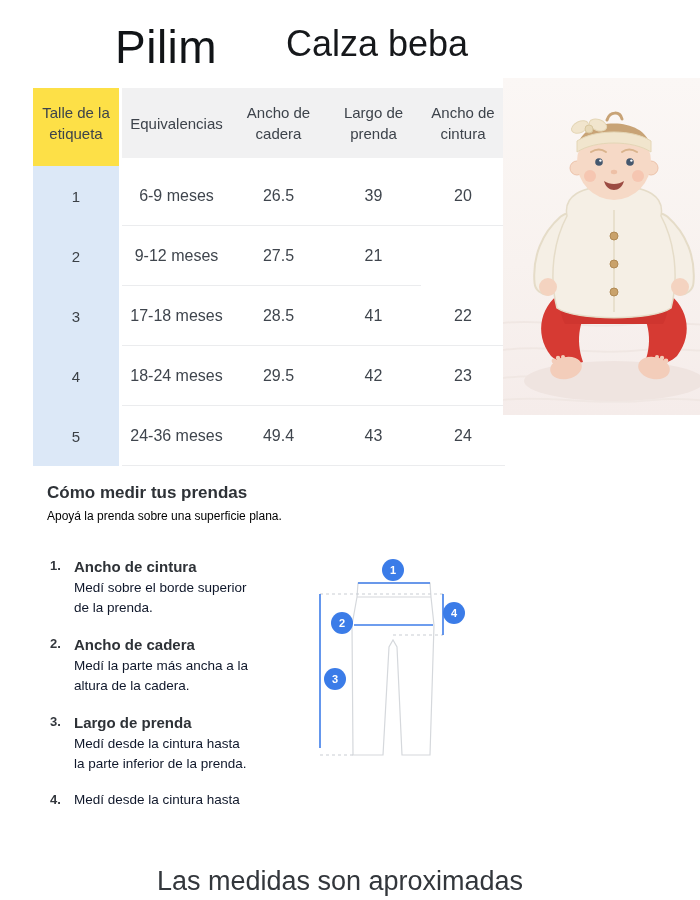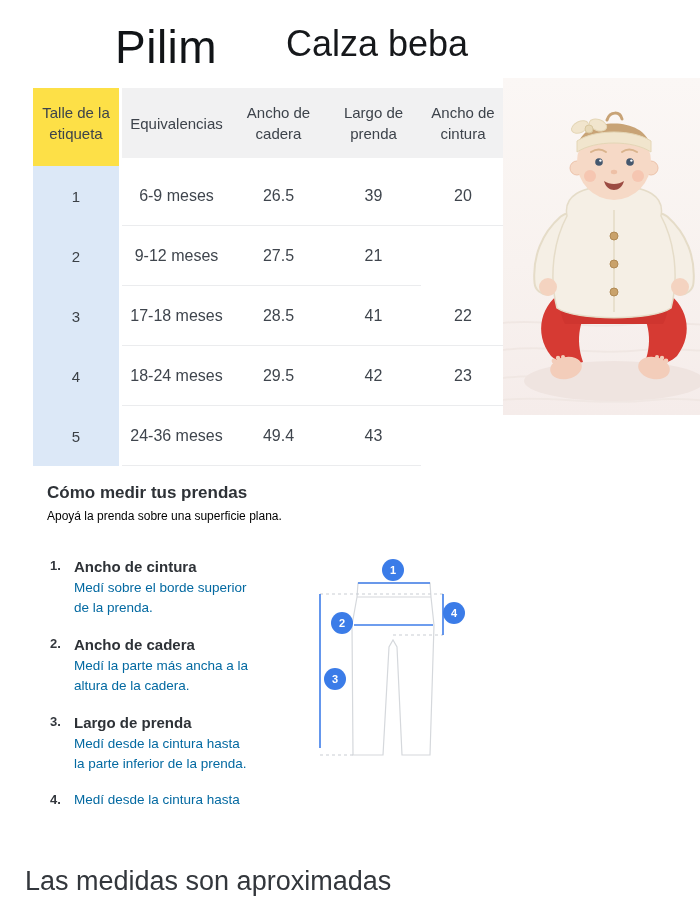--- a/index.html
+++ b/index.html
@@ -32,30 +32,30 @@
   .photo svg { display:block; }
 
   
   .guide-title    { position:absolute; left:22px; top:483px; font-size:17px; font-weight:bold;
                     color:#2e3237; }
   .guide-subtitle { position:absolute; left:22px; top:509px; font-size:12px; color:#000000; }
   .steps { position:absolute; left:25px; top:556px; width:250px; }
   .step  { position:relative; padding-left:24px; margin-bottom:16px; }
   .step-num   { position:absolute; left:0; top:2px; font-size:13px; font-weight:bold; color:#33373d; }
   .step-title { font-size:15px; font-weight:bold; color:#2e3237; line-height:22px; }
-  .step-desc  { font-size:13.5px; color:#0369a1; line-height:20px; }
+  .step-desc  { font-size:13.5px; color:#0f172a; line-height:20px; }
   .desc-line  { display:block; }
 
   
   .diagram { position:absolute; left:288px; top:552px; width:160px; height:215px; }
   .marker-num { font-size:11px; font-weight:bold; fill:#ffffff;
                 font-family:"Liberation Sans", sans-serif; }
 
   
-  .footer-note { position:absolute; left:0; top:866px; width:630px; 
+  .footer-note { position:absolute; left:0; top:866px; width:630px; text-align:center;
                  font-size:27px; font-weight:400; color:#33373c; }
 </style>
 </head>
 <body>
 
 <div class="page">
 
   <div class="brand-title">Pilim</div>
   <div class="product-title">Calza beba</div>
 
@@ -107,20 +107,21 @@
       <div class="cell td">29.5</div>
       <div class="cell td">42</div>
       <div class="cell td">23</div>
     </div>
     <div class="t-row t-data">
       <div class="cell td-blue">5</div>
       <div class="cell c-sp"></div>
       <div class="cell td">24-36 meses</div>
       <div class="cell td">49.4</div>
       <div class="cell td">43</div>
+      <div class="cell td">24</div>
     </div>
   </div>
 
   <div class="photo">
     <svg width="222" height="337" viewBox="0 0 222 337">
       <defs>
         <linearGradient id="bgGrad" x1="0" y1="0" x2="0" y2="1">
           <stop offset="0" stop-color="#fbf7f5"></stop>
           <stop offset="0.55" stop-color="#f8f2ef"></stop>
           <stop offset="1" stop-color="#f5ecea"></stop>

